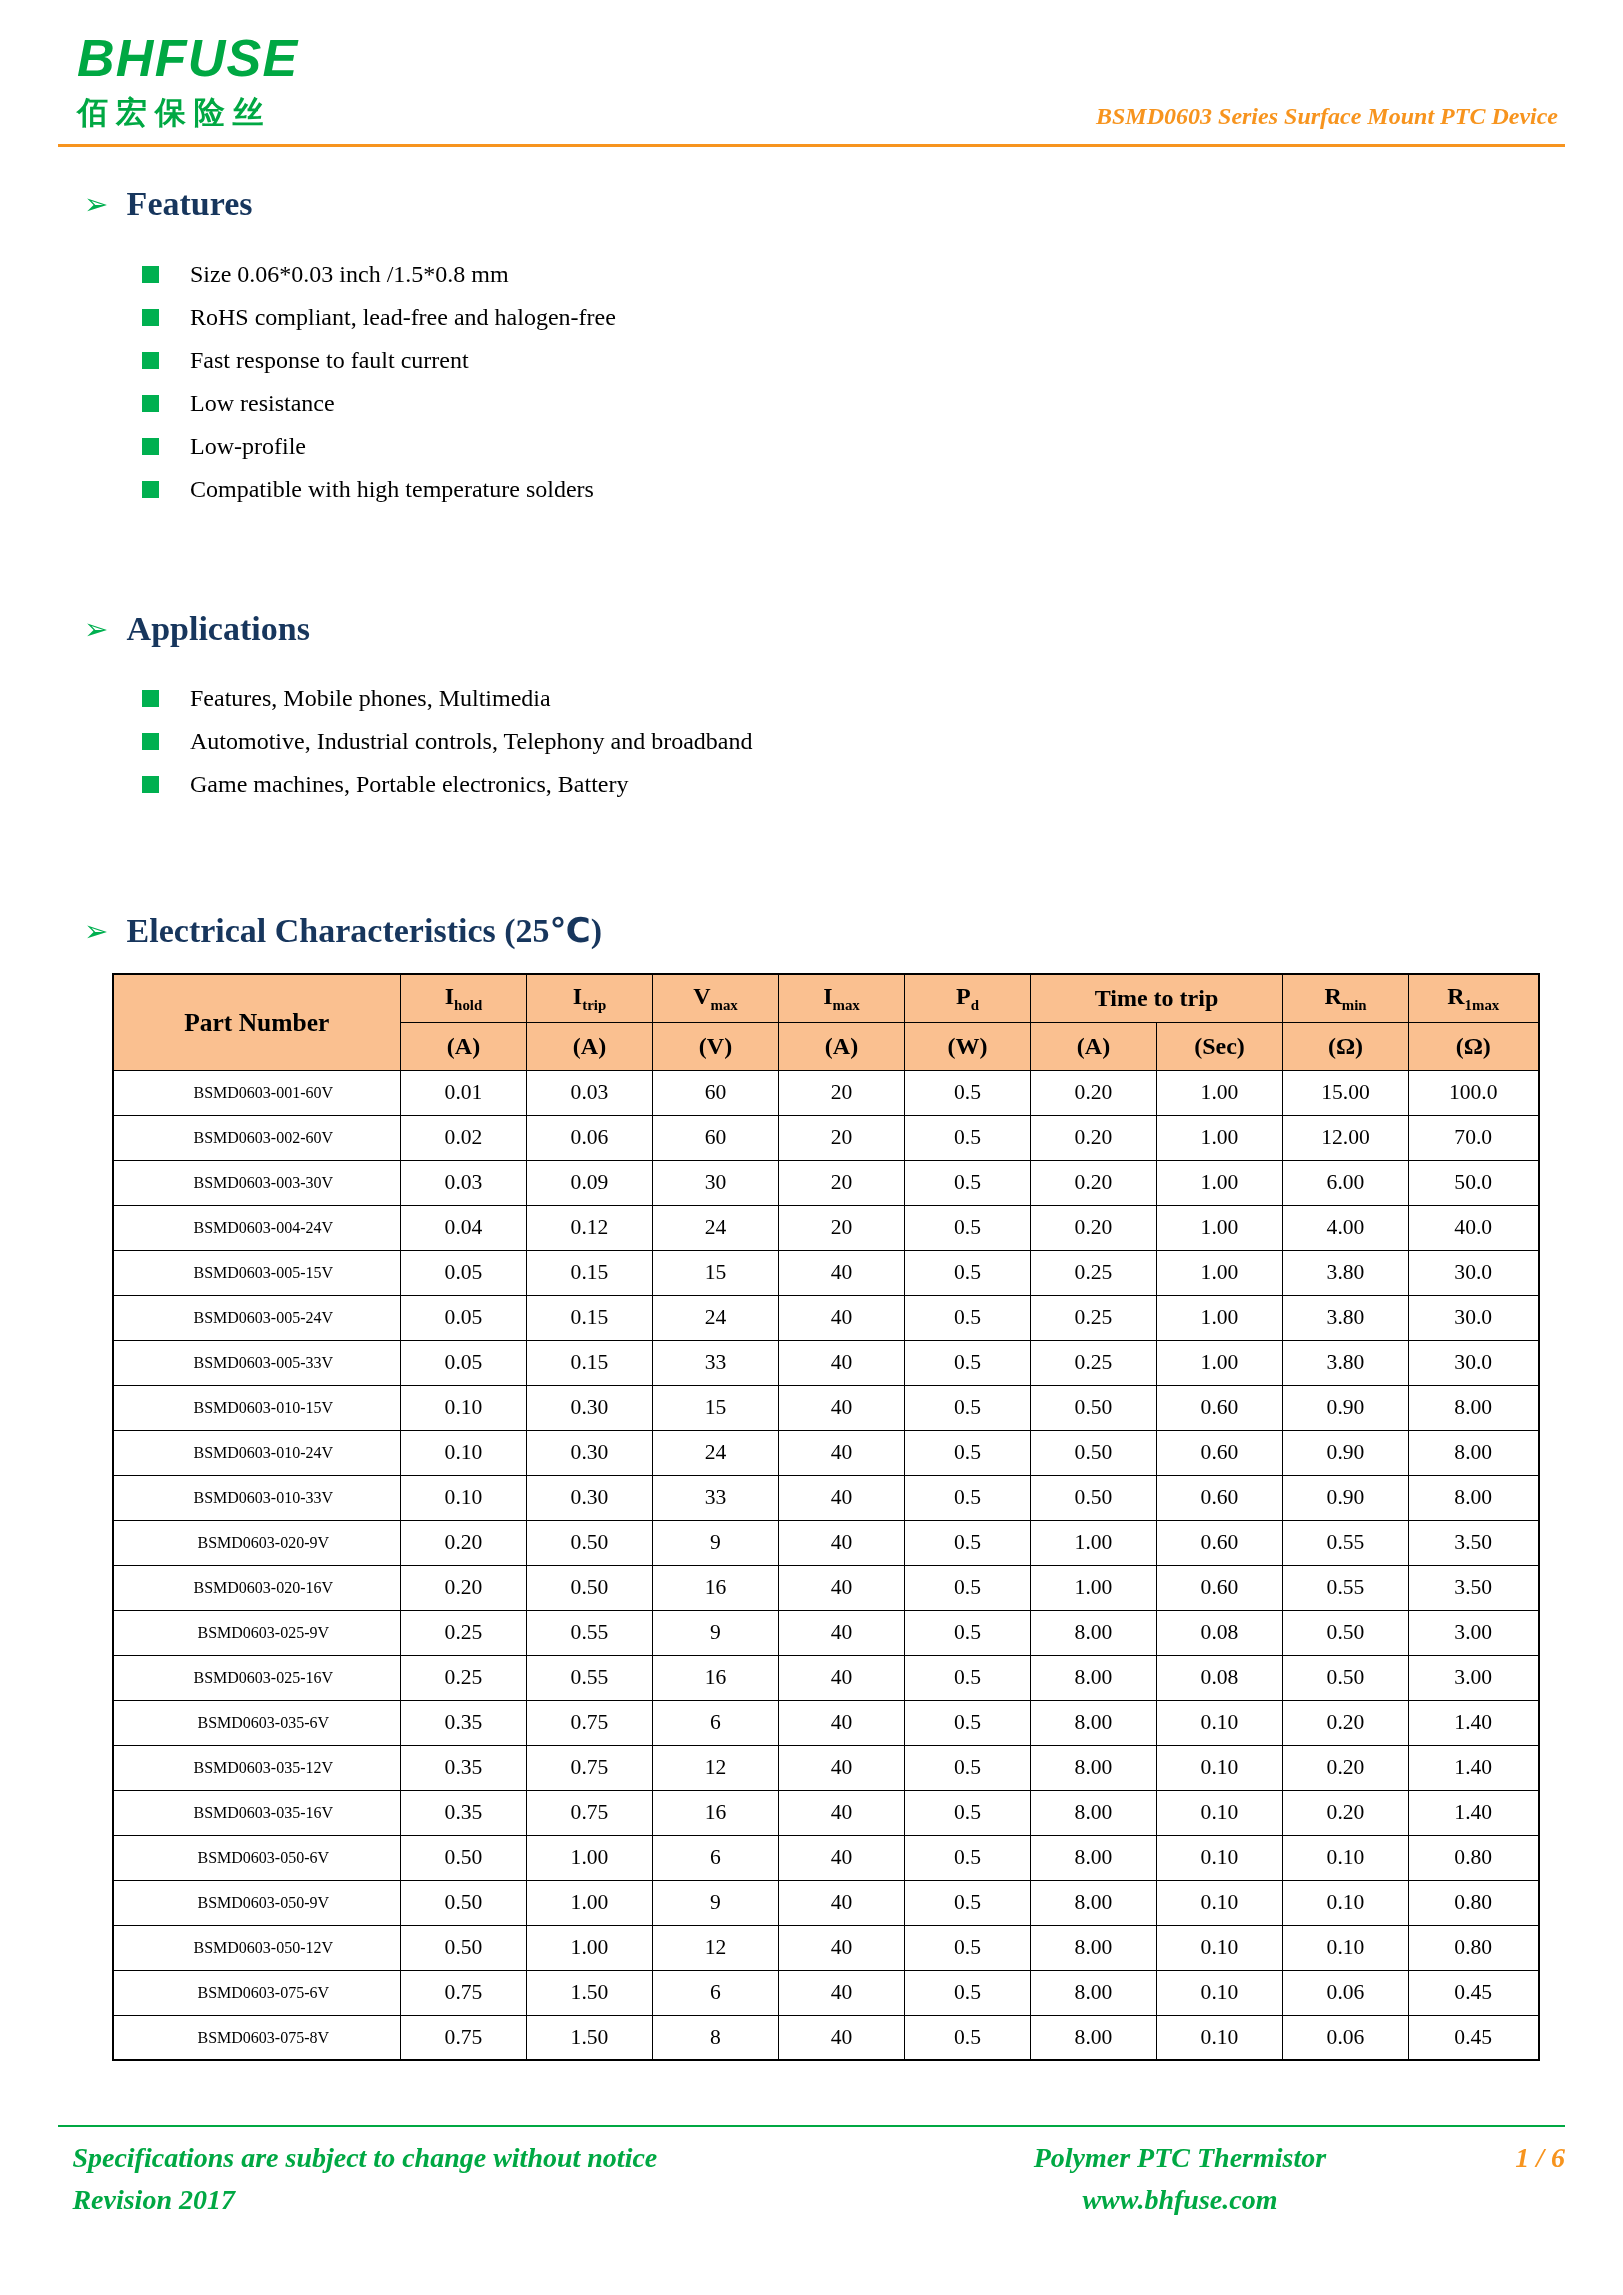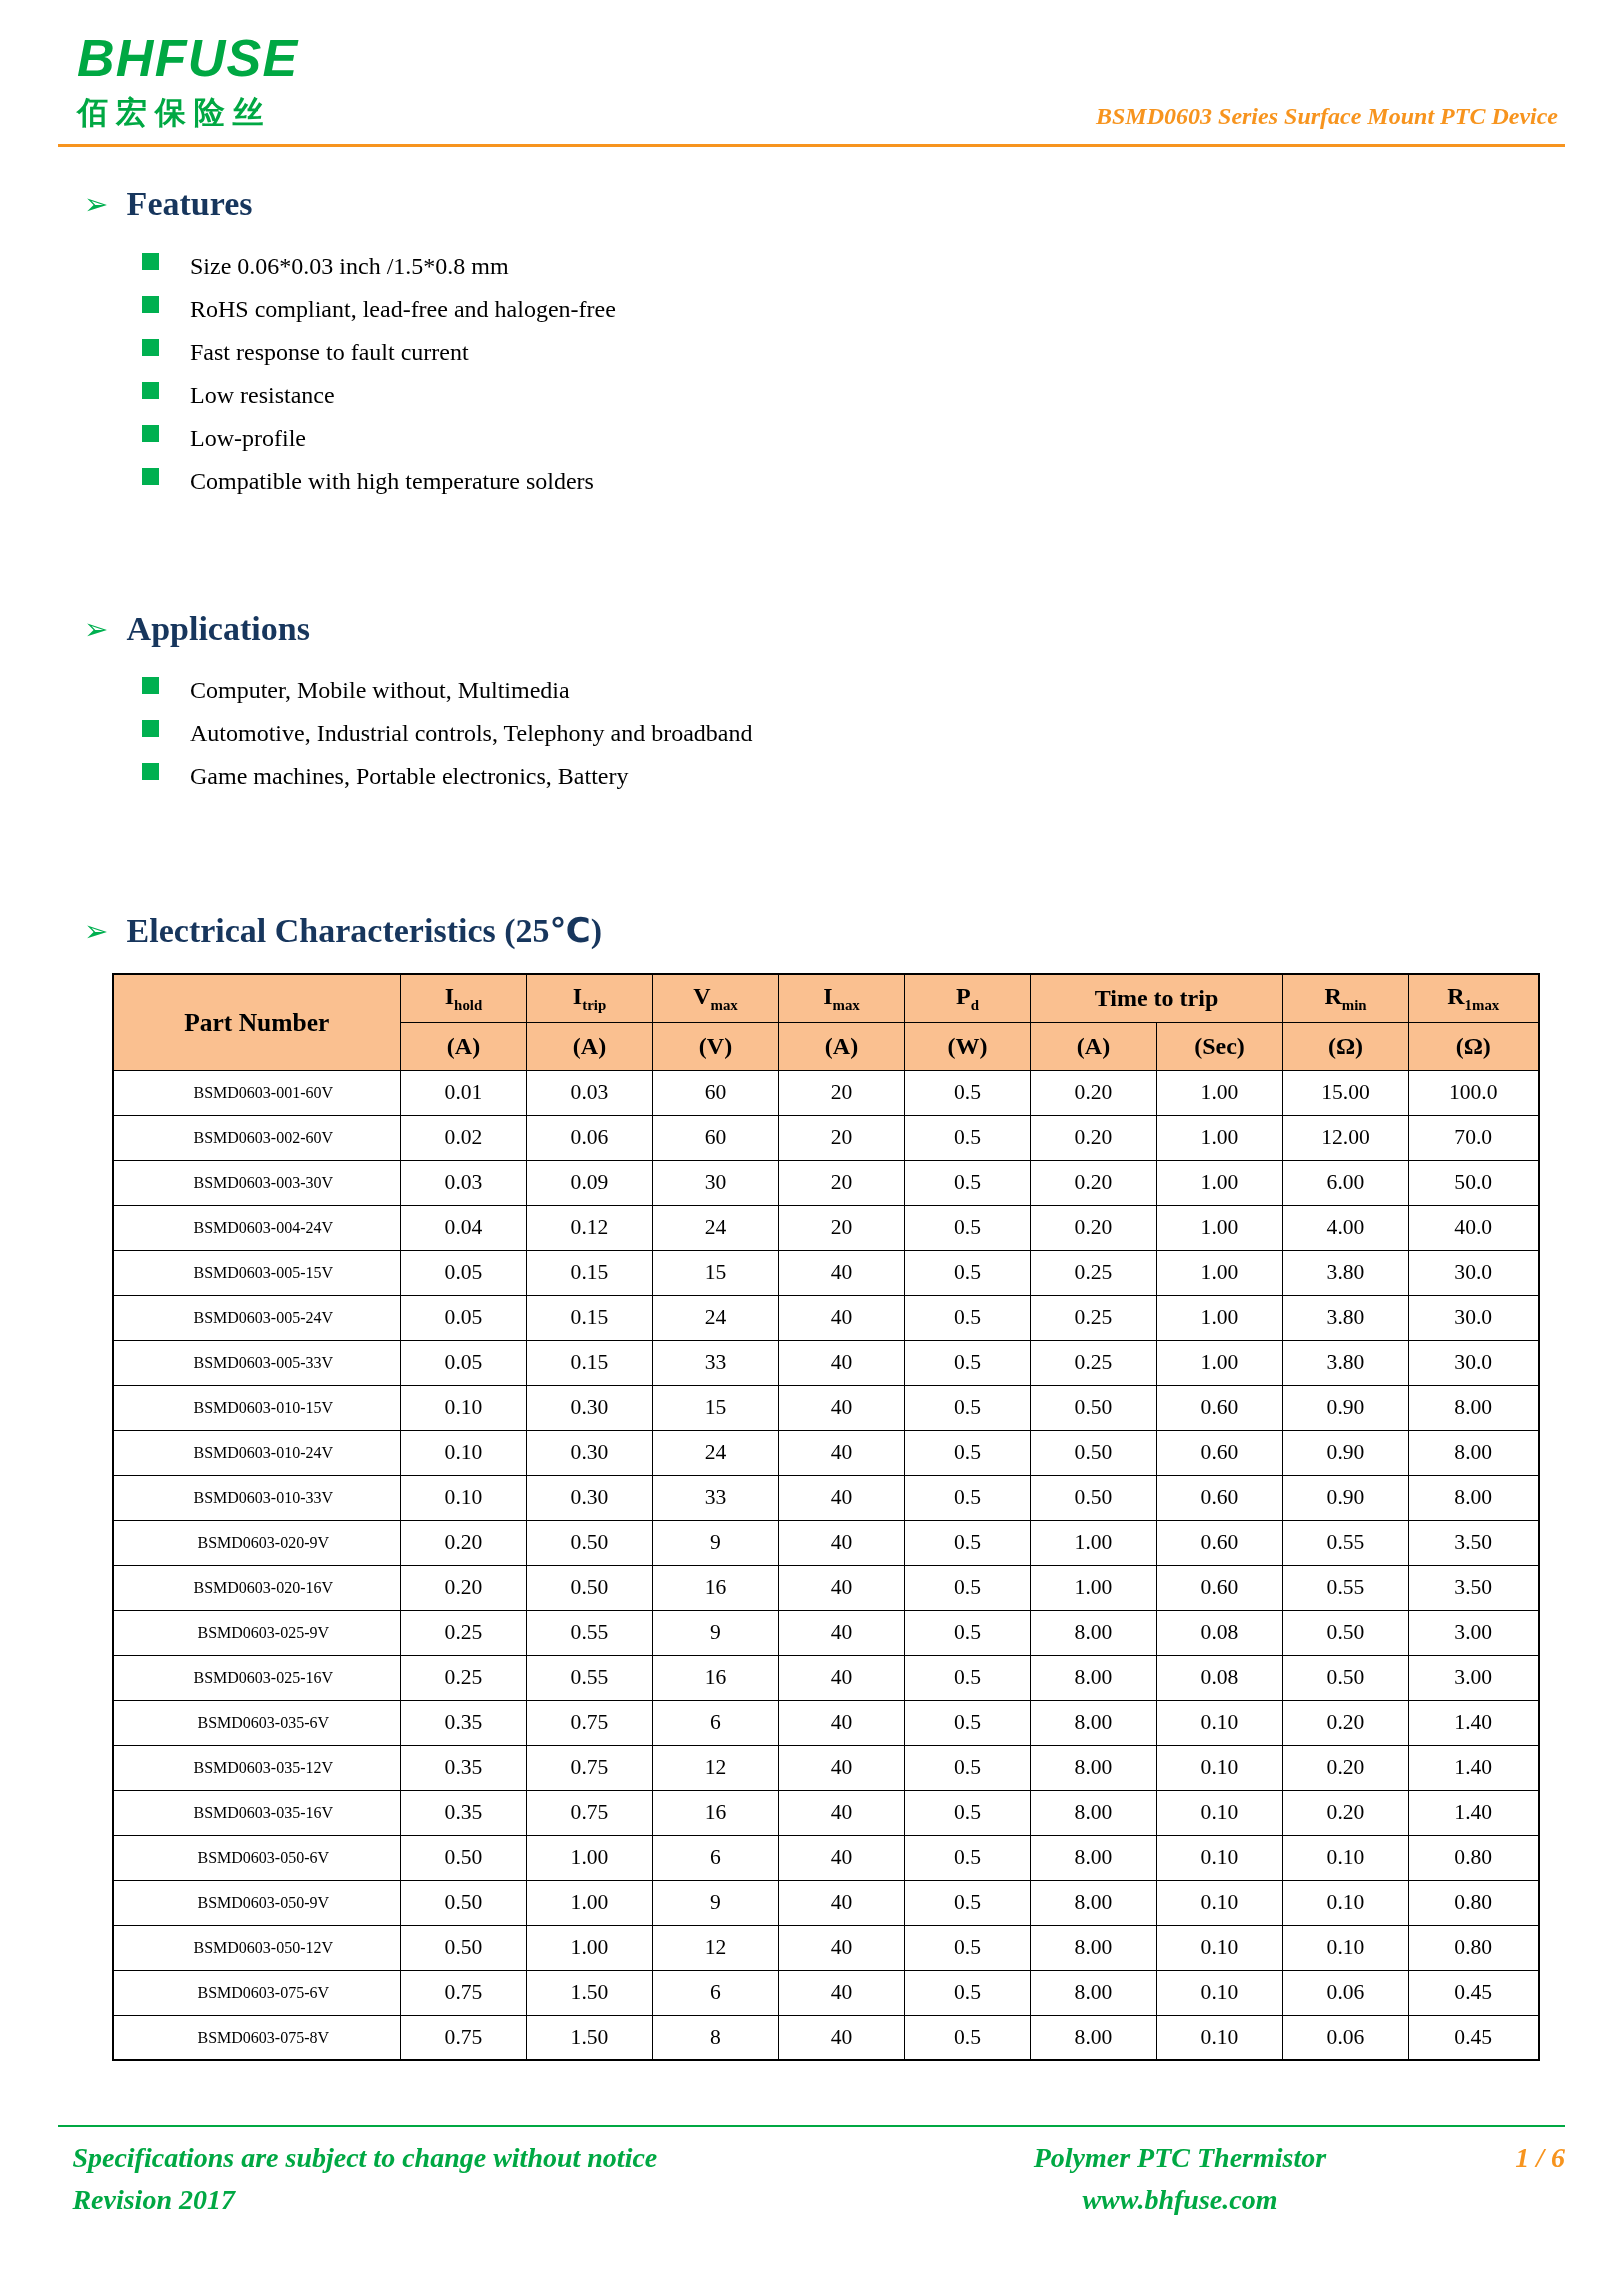--- a/index.html
+++ b/index.html
@@ -46,21 +46,21 @@
     font-size:34px; font-weight:bold; color:#17365D;
     line-height:1.15;
   }
   .sec-arrow {
     color:#00B050; font-size:29px; font-weight:normal;
     margin-right:18.3px; font-family:"DejaVu Sans",sans-serif;
     transform:translateY(-1.3px);
   }
 
   ul.bullets { list-style:none; margin:29px 0 0 58px; }
-  ul.bullets li { display:flex; height:43px; font-size:24px; }
+  ul.bullets li { display:flex; align-items:center; height:43px; font-size:24px; }
   .sq { width:17px; height:17px; background:#00B050; margin-right:31px; flex:none; }
 
   
   table.spec-table {
     border-collapse:collapse; table-layout:fixed;
     width:1428px; margin:23.6px 0 0 27.5px;
     border:2px solid #000;
   }
   .spec-table th, .spec-table td {
     border:1.3px solid #000; text-align:center; vertical-align:middle;
@@ -134,21 +134,21 @@
   </div>
 
   <div class="section applications">
     <h2 class="sec-heading">
       <span class="sec-arrow">➢</span>
       <span>Applications</span>
     </h2>
     <ul class="bullets" id="applications-list">
         <li>
           <span class="sq"></span>
-          <span>Computer, Mobile without, Multimedia</span>
+          <span>Features, Mobile phones, Multimedia</span>
         </li>
         <li>
           <span class="sq"></span>
           <span>Automotive, Industrial controls, Telephony and broadband</span>
         </li>
         <li>
           <span class="sq"></span>
           <span>Game machines, Portable electronics, Battery</span>
         </li>
       </ul>

